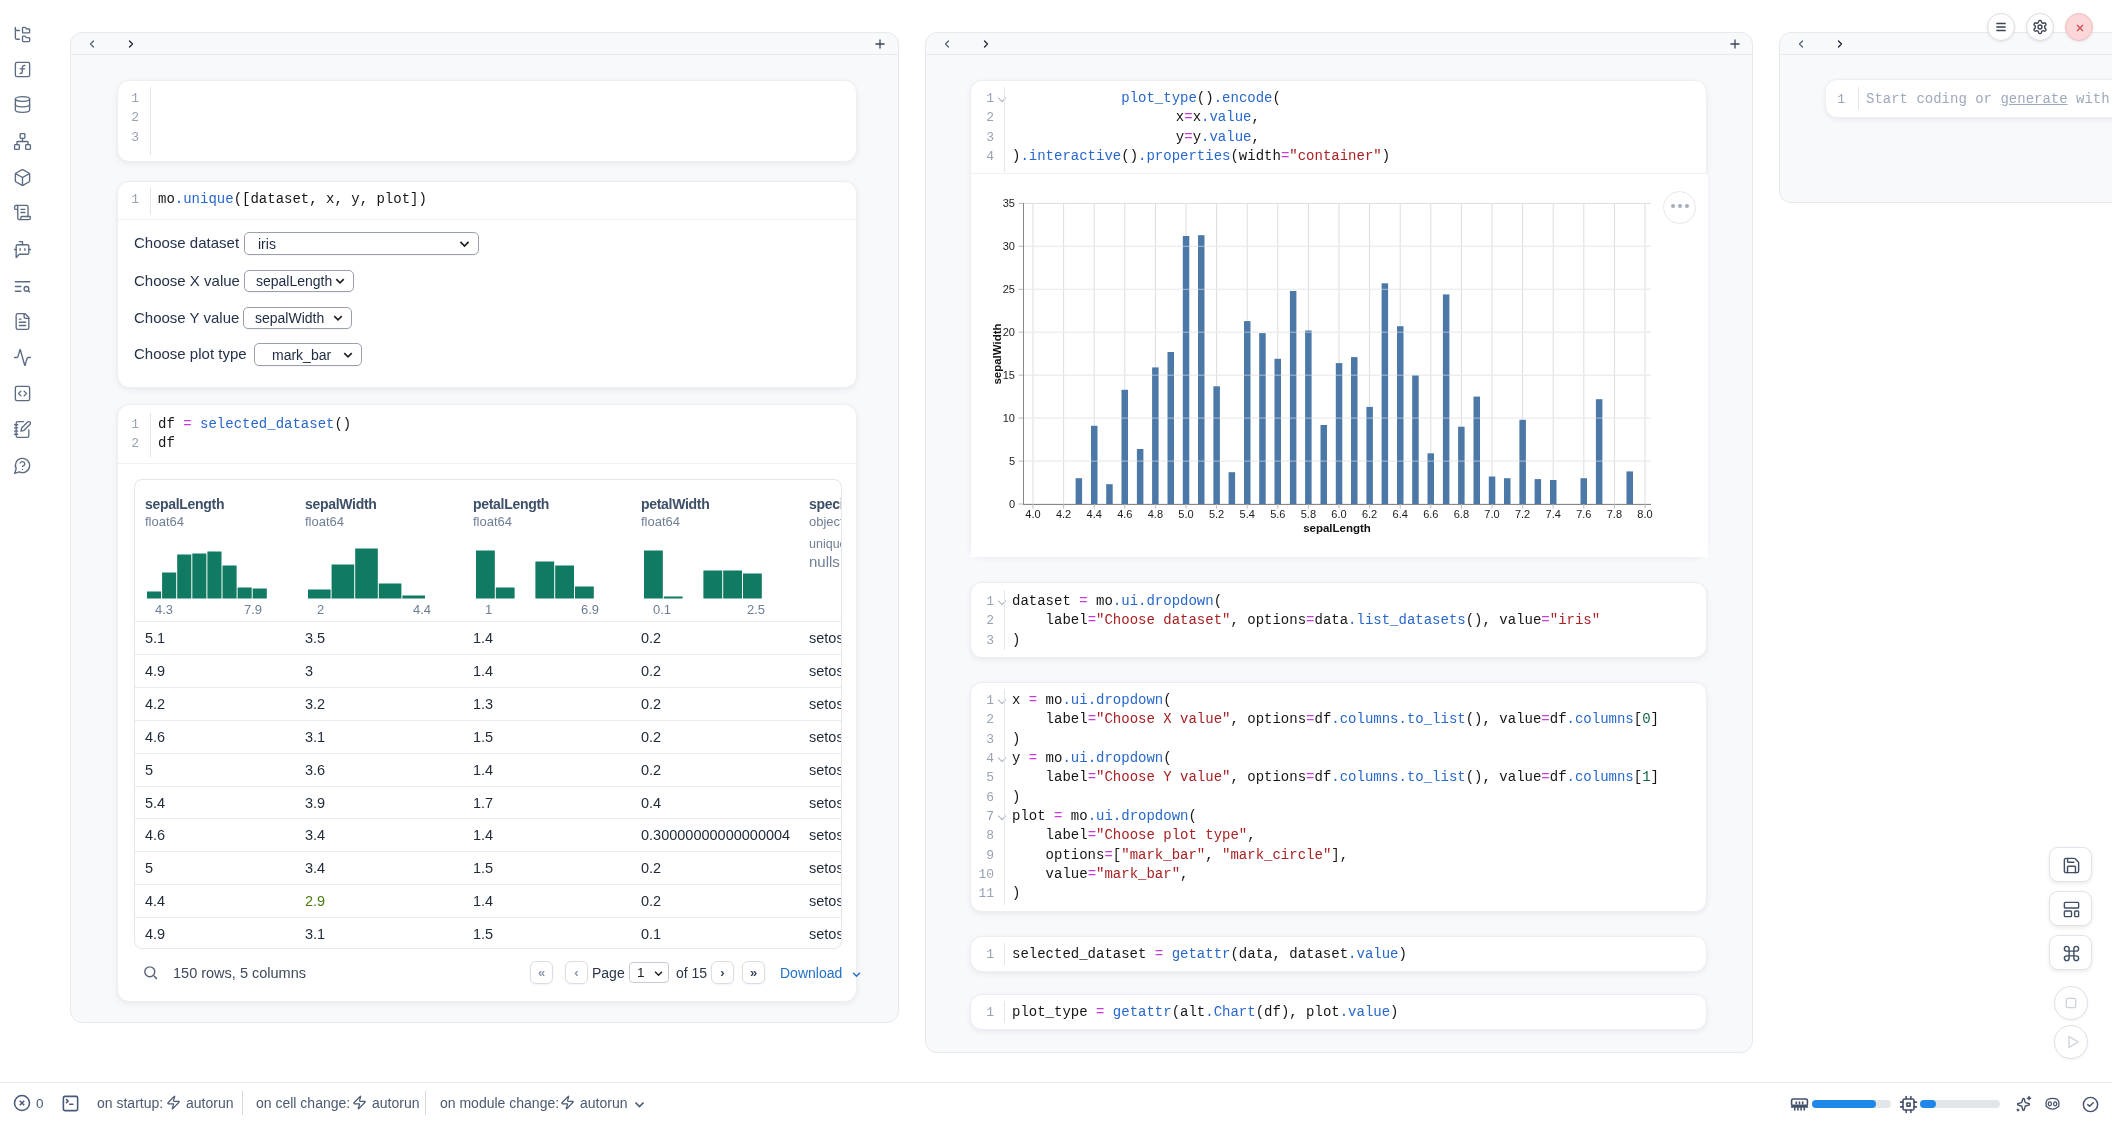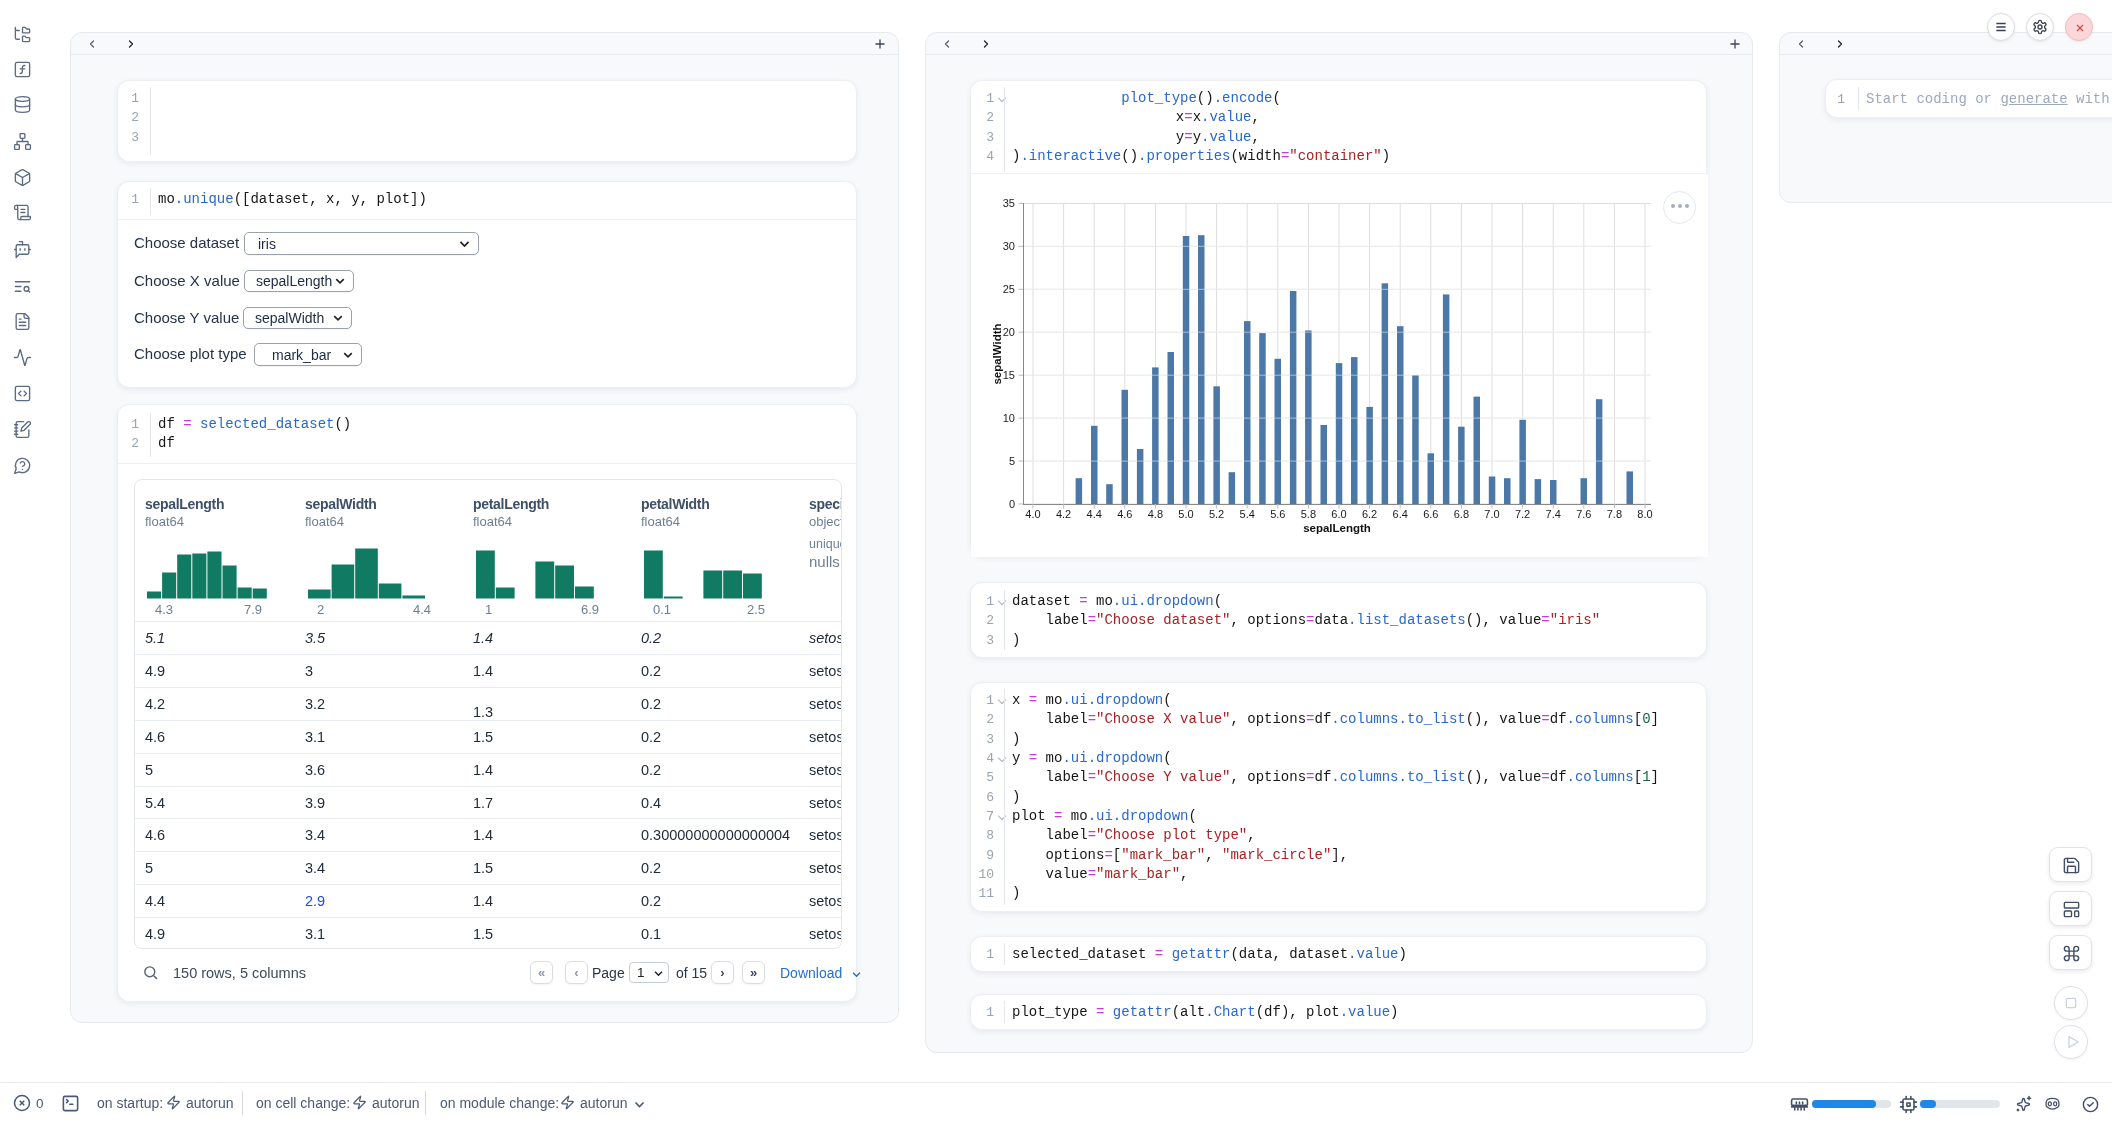--- a/index.html
+++ b/index.html
@@ -242,38 +242,38 @@
       </svg>
     <div style="position:absolute;left:20px;top:122px;font-size:13px;color:#6e7f95;">4.3</div>
     <div style="position:absolute;left:98px;top:122px;width:40px;text-align:center;font-size:13px;color:#6e7f95;">7.9</div>
     <div style="position:absolute;left:182px;top:122px;font-size:13px;color:#6e7f95;">2</div>
     <div style="position:absolute;left:256px;top:122px;width:40px;text-align:right;font-size:13px;color:#6e7f95;">4.4</div>
     <div style="position:absolute;left:350px;top:122px;font-size:13px;color:#6e7f95;">1</div>
     <div style="position:absolute;left:424px;top:122px;width:40px;text-align:right;font-size:13px;color:#6e7f95;">6.9</div>
     <div style="position:absolute;left:518px;top:122px;font-size:13px;color:#6e7f95;">0.1</div>
     <div style="position:absolute;left:590px;top:122px;width:40px;text-align:right;font-size:13px;color:#6e7f95;">2.5</div>
 
-    <div style="position:absolute;left:0;right:0;top:141.3px;height:32.85px;border-top:1px solid #e8ebef;font-style:italic;">
+    <div style="position:absolute;left:0;right:0;top:141.3px;height:32.85px;border-top:1px solid #e8ebef;">
       <div style="position:absolute;left:10px;top:50%;transform:translateY(-50%);font-size:14.5px;color:#1f2937;white-space:nowrap;">5.1</div>
       <div style="position:absolute;left:170px;top:50%;transform:translateY(-50%);font-size:14.5px;color:#1f2937;white-space:nowrap;">3.5</div>
       <div style="position:absolute;left:338px;top:50%;transform:translateY(-50%);font-size:14.5px;color:#1f2937;white-space:nowrap;">1.4</div>
       <div style="position:absolute;left:506px;top:50%;transform:translateY(-50%);font-size:14.5px;color:#1f2937;white-space:nowrap;">0.2</div>
       <div style="position:absolute;left:674px;top:50%;transform:translateY(-50%);font-size:14.5px;color:#1f2937;white-space:nowrap;">setos</div>
     </div>
     <div style="position:absolute;left:0;right:0;top:174.2px;height:32.85px;border-top:1px solid #e8ebef;">
       <div style="position:absolute;left:10px;top:50%;transform:translateY(-50%);font-size:14.5px;color:#1f2937;white-space:nowrap;">4.9</div>
       <div style="position:absolute;left:170px;top:50%;transform:translateY(-50%);font-size:14.5px;color:#1f2937;white-space:nowrap;">3</div>
       <div style="position:absolute;left:338px;top:50%;transform:translateY(-50%);font-size:14.5px;color:#1f2937;white-space:nowrap;">1.4</div>
       <div style="position:absolute;left:506px;top:50%;transform:translateY(-50%);font-size:14.5px;color:#1f2937;white-space:nowrap;">0.2</div>
       <div style="position:absolute;left:674px;top:50%;transform:translateY(-50%);font-size:14.5px;color:#1f2937;white-space:nowrap;">setos</div>
     </div>
     <div style="position:absolute;left:0;right:0;top:207.0px;height:32.85px;border-top:1px solid #e8ebef;">
       <div style="position:absolute;left:10px;top:50%;transform:translateY(-50%);font-size:14.5px;color:#1f2937;white-space:nowrap;">4.2</div>
       <div style="position:absolute;left:170px;top:50%;transform:translateY(-50%);font-size:14.5px;color:#1f2937;white-space:nowrap;">3.2</div>
-      <div style="position:absolute;left:338px;top:50%;transform:translateY(-50%);font-size:14.5px;color:#1f2937;white-space:nowrap;margin-top:8px;">1.3</div>
+      <div style="position:absolute;left:338px;top:50%;transform:translateY(-50%);font-size:14.5px;color:#1f2937;white-space:nowrap;">1.3</div>
       <div style="position:absolute;left:506px;top:50%;transform:translateY(-50%);font-size:14.5px;color:#1f2937;white-space:nowrap;">0.2</div>
       <div style="position:absolute;left:674px;top:50%;transform:translateY(-50%);font-size:14.5px;color:#1f2937;white-space:nowrap;">setos</div>
     </div>
     <div style="position:absolute;left:0;right:0;top:239.9px;height:32.85px;border-top:1px solid #e8ebef;">
       <div style="position:absolute;left:10px;top:50%;transform:translateY(-50%);font-size:14.5px;color:#1f2937;white-space:nowrap;">4.6</div>
       <div style="position:absolute;left:170px;top:50%;transform:translateY(-50%);font-size:14.5px;color:#1f2937;white-space:nowrap;">3.1</div>
       <div style="position:absolute;left:338px;top:50%;transform:translateY(-50%);font-size:14.5px;color:#1f2937;white-space:nowrap;">1.5</div>
       <div style="position:absolute;left:506px;top:50%;transform:translateY(-50%);font-size:14.5px;color:#1f2937;white-space:nowrap;">0.2</div>
       <div style="position:absolute;left:674px;top:50%;transform:translateY(-50%);font-size:14.5px;color:#1f2937;white-space:nowrap;">setos</div>
     </div>
@@ -300,21 +300,21 @@
     </div>
     <div style="position:absolute;left:0;right:0;top:371.2px;height:32.85px;border-top:1px solid #e8ebef;">
       <div style="position:absolute;left:10px;top:50%;transform:translateY(-50%);font-size:14.5px;color:#1f2937;white-space:nowrap;">5</div>
       <div style="position:absolute;left:170px;top:50%;transform:translateY(-50%);font-size:14.5px;color:#1f2937;white-space:nowrap;">3.4</div>
       <div style="position:absolute;left:338px;top:50%;transform:translateY(-50%);font-size:14.5px;color:#1f2937;white-space:nowrap;">1.5</div>
       <div style="position:absolute;left:506px;top:50%;transform:translateY(-50%);font-size:14.5px;color:#1f2937;white-space:nowrap;">0.2</div>
       <div style="position:absolute;left:674px;top:50%;transform:translateY(-50%);font-size:14.5px;color:#1f2937;white-space:nowrap;">setos</div>
     </div>
     <div style="position:absolute;left:0;right:0;top:404.1px;height:32.85px;border-top:1px solid #e8ebef;">
       <div style="position:absolute;left:10px;top:50%;transform:translateY(-50%);font-size:14.5px;color:#1f2937;white-space:nowrap;">4.4</div>
-      <div style="position:absolute;left:170px;top:50%;transform:translateY(-50%);font-size:14.5px;color:#1d4ed8;white-space:nowrap;">2.9</div>
+      <div style="position:absolute;left:170px;top:50%;transform:translateY(-50%);font-size:14.5px;color:#4d7c0f;white-space:nowrap;">2.9</div>
       <div style="position:absolute;left:338px;top:50%;transform:translateY(-50%);font-size:14.5px;color:#1f2937;white-space:nowrap;">1.4</div>
       <div style="position:absolute;left:506px;top:50%;transform:translateY(-50%);font-size:14.5px;color:#1f2937;white-space:nowrap;">0.2</div>
       <div style="position:absolute;left:674px;top:50%;transform:translateY(-50%);font-size:14.5px;color:#1f2937;white-space:nowrap;">setos</div>
     </div>
     <div style="position:absolute;left:0;right:0;top:437.0px;height:32.85px;border-top:1px solid #e8ebef;">
       <div style="position:absolute;left:10px;top:50%;transform:translateY(-50%);font-size:14.5px;color:#1f2937;white-space:nowrap;">4.9</div>
       <div style="position:absolute;left:170px;top:50%;transform:translateY(-50%);font-size:14.5px;color:#1f2937;white-space:nowrap;">3.1</div>
       <div style="position:absolute;left:338px;top:50%;transform:translateY(-50%);font-size:14.5px;color:#1f2937;white-space:nowrap;">1.5</div>
       <div style="position:absolute;left:506px;top:50%;transform:translateY(-50%);font-size:14.5px;color:#1f2937;white-space:nowrap;">0.1</div>
       <div style="position:absolute;left:674px;top:50%;transform:translateY(-50%);font-size:14.5px;color:#1f2937;white-space:nowrap;">setos</div>

